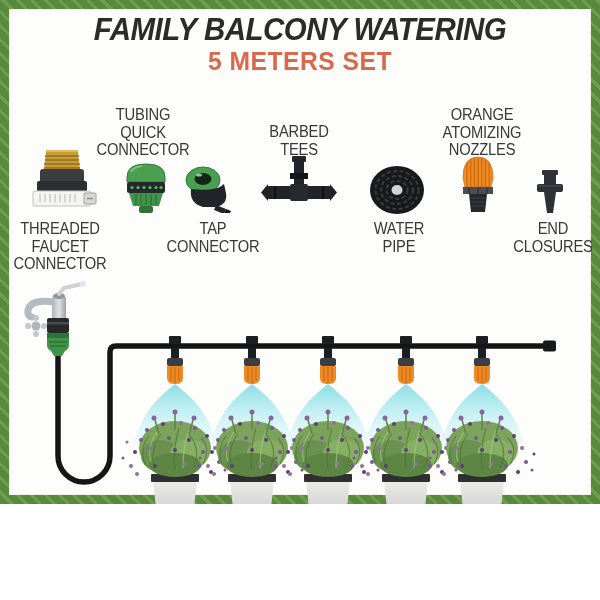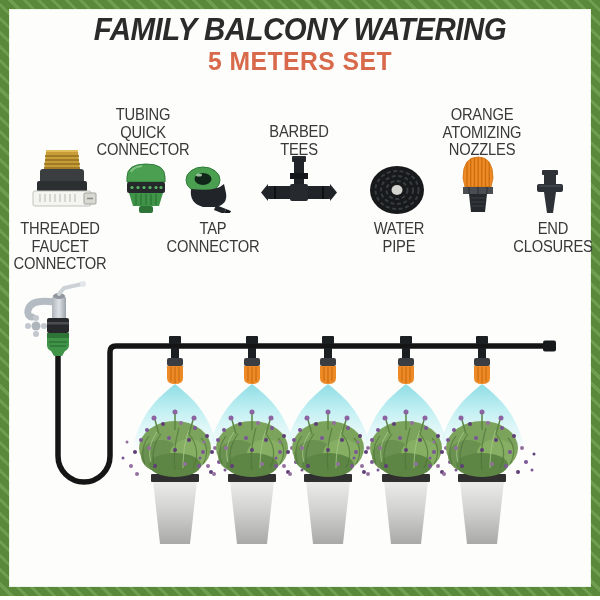--- a/index.html
+++ b/index.html
@@ -1,16 +1,16 @@
 <!DOCTYPE html>
 <html><head>
 <meta charset="utf-8">
 <style>
   html,body{margin:0;padding:0;background:#ffffff;}
-  .stage{position:relative;width:600px;height:596px;overflow:hidden;
+  .stage{position:relative;width:600px;height:504px;overflow:hidden;
          font-family:"Liberation Sans",sans-serif;background:#ffffff;}
   .frame{position:absolute;inset:0;
          background:repeating-linear-gradient(45deg,#59893b 0 7px,#6f9e50 7px 10px);}
   .canvas{position:absolute;inset:9px;background:#fdfdfc;border:1px solid #eef2e8;}
   .title{position:absolute;top:13px;left:0;width:600px;text-align:center;
          font-size:31px;line-height:34px;font-weight:bold;font-style:italic;
          color:#2b2b2b;letter-spacing:-0.5px;transform:scaleX(0.95);}
   .subtitle{position:absolute;top:47px;left:0;width:600px;text-align:center;
          font-size:26px;line-height:28px;font-weight:bold;color:#d8694a;
          letter-spacing:0.5px;transform:scaleX(0.95);}

